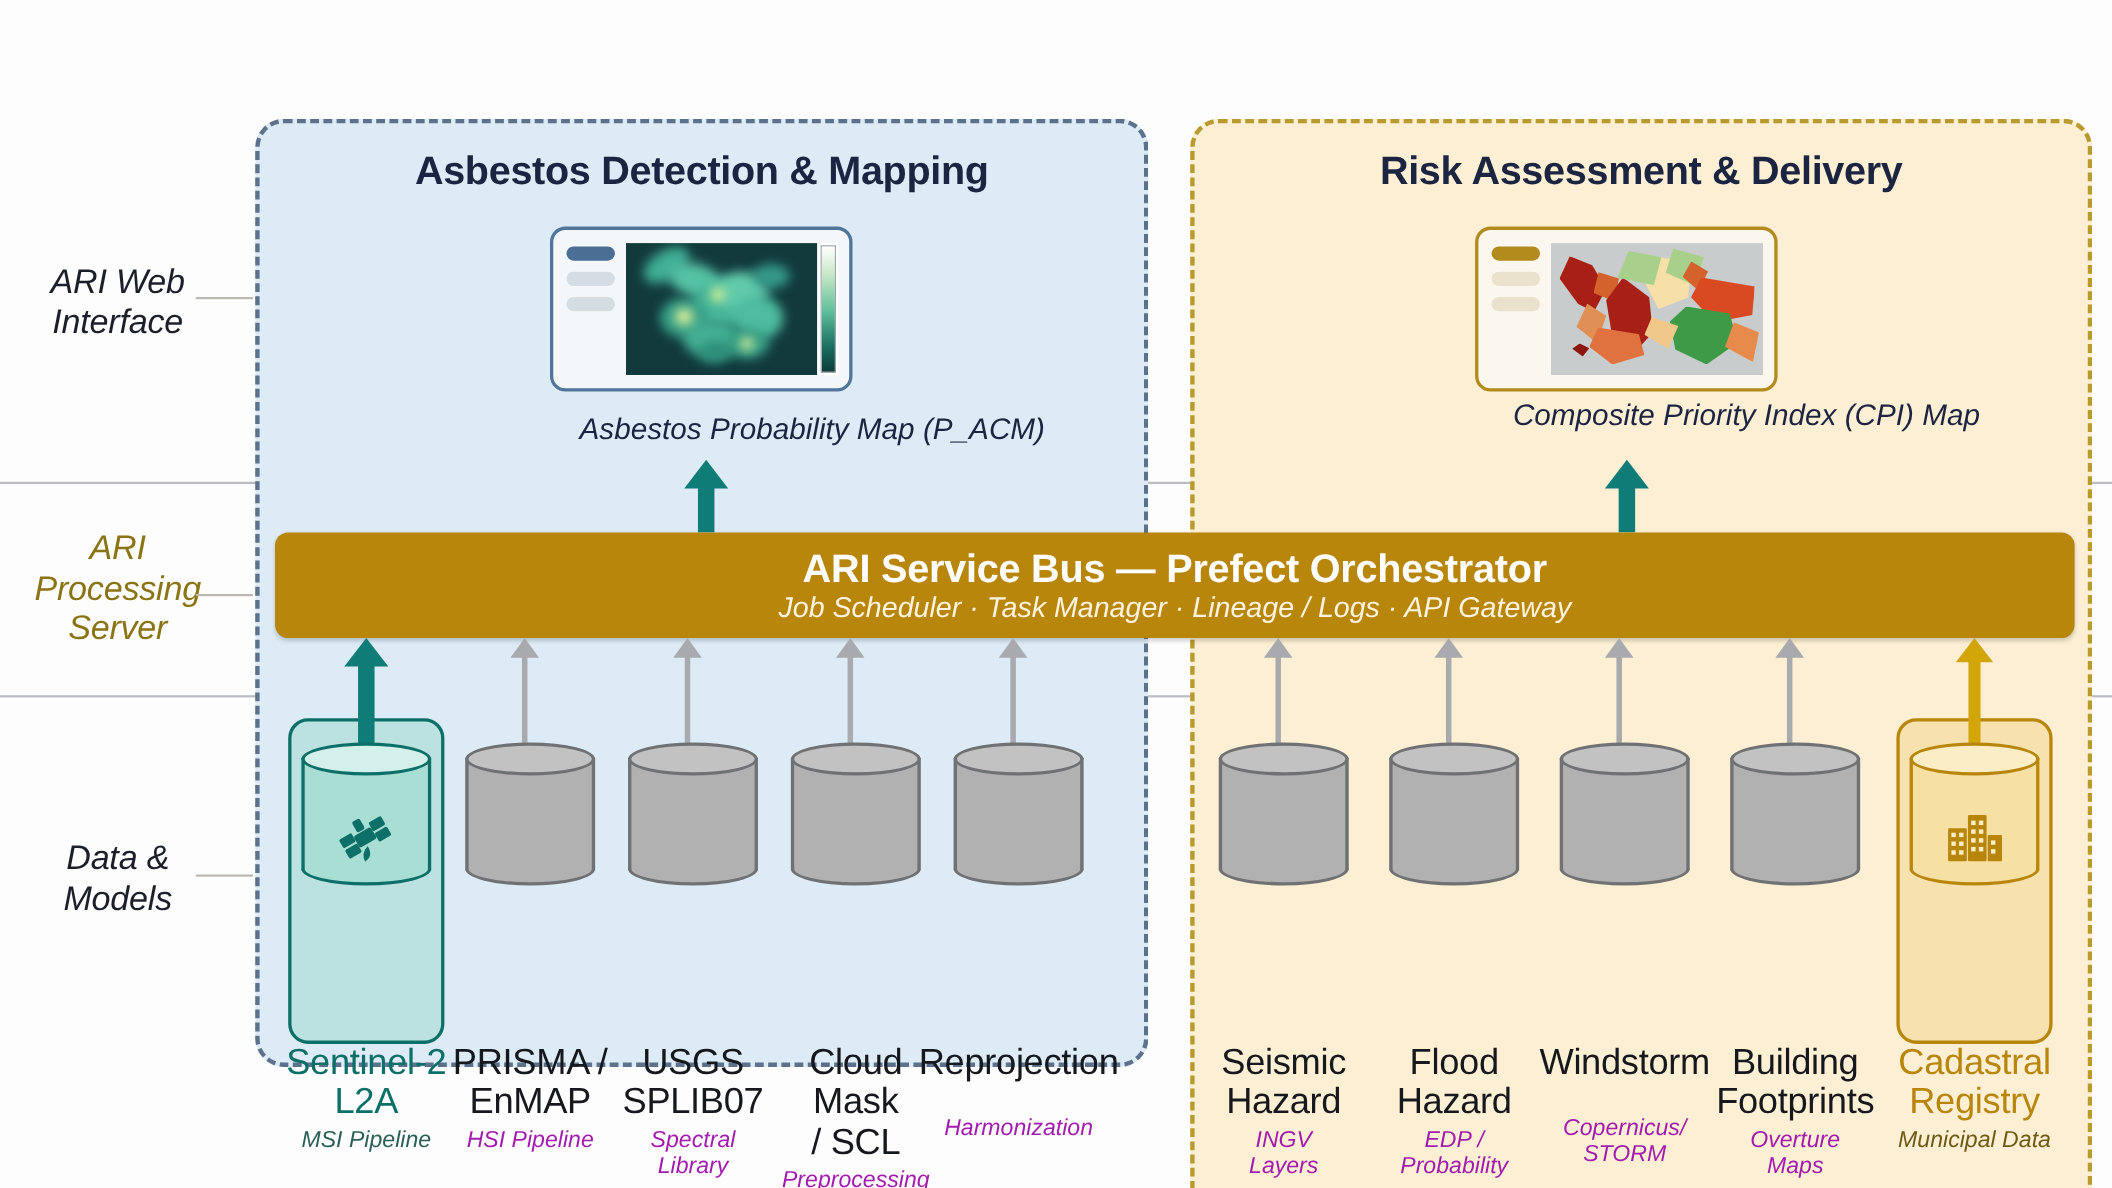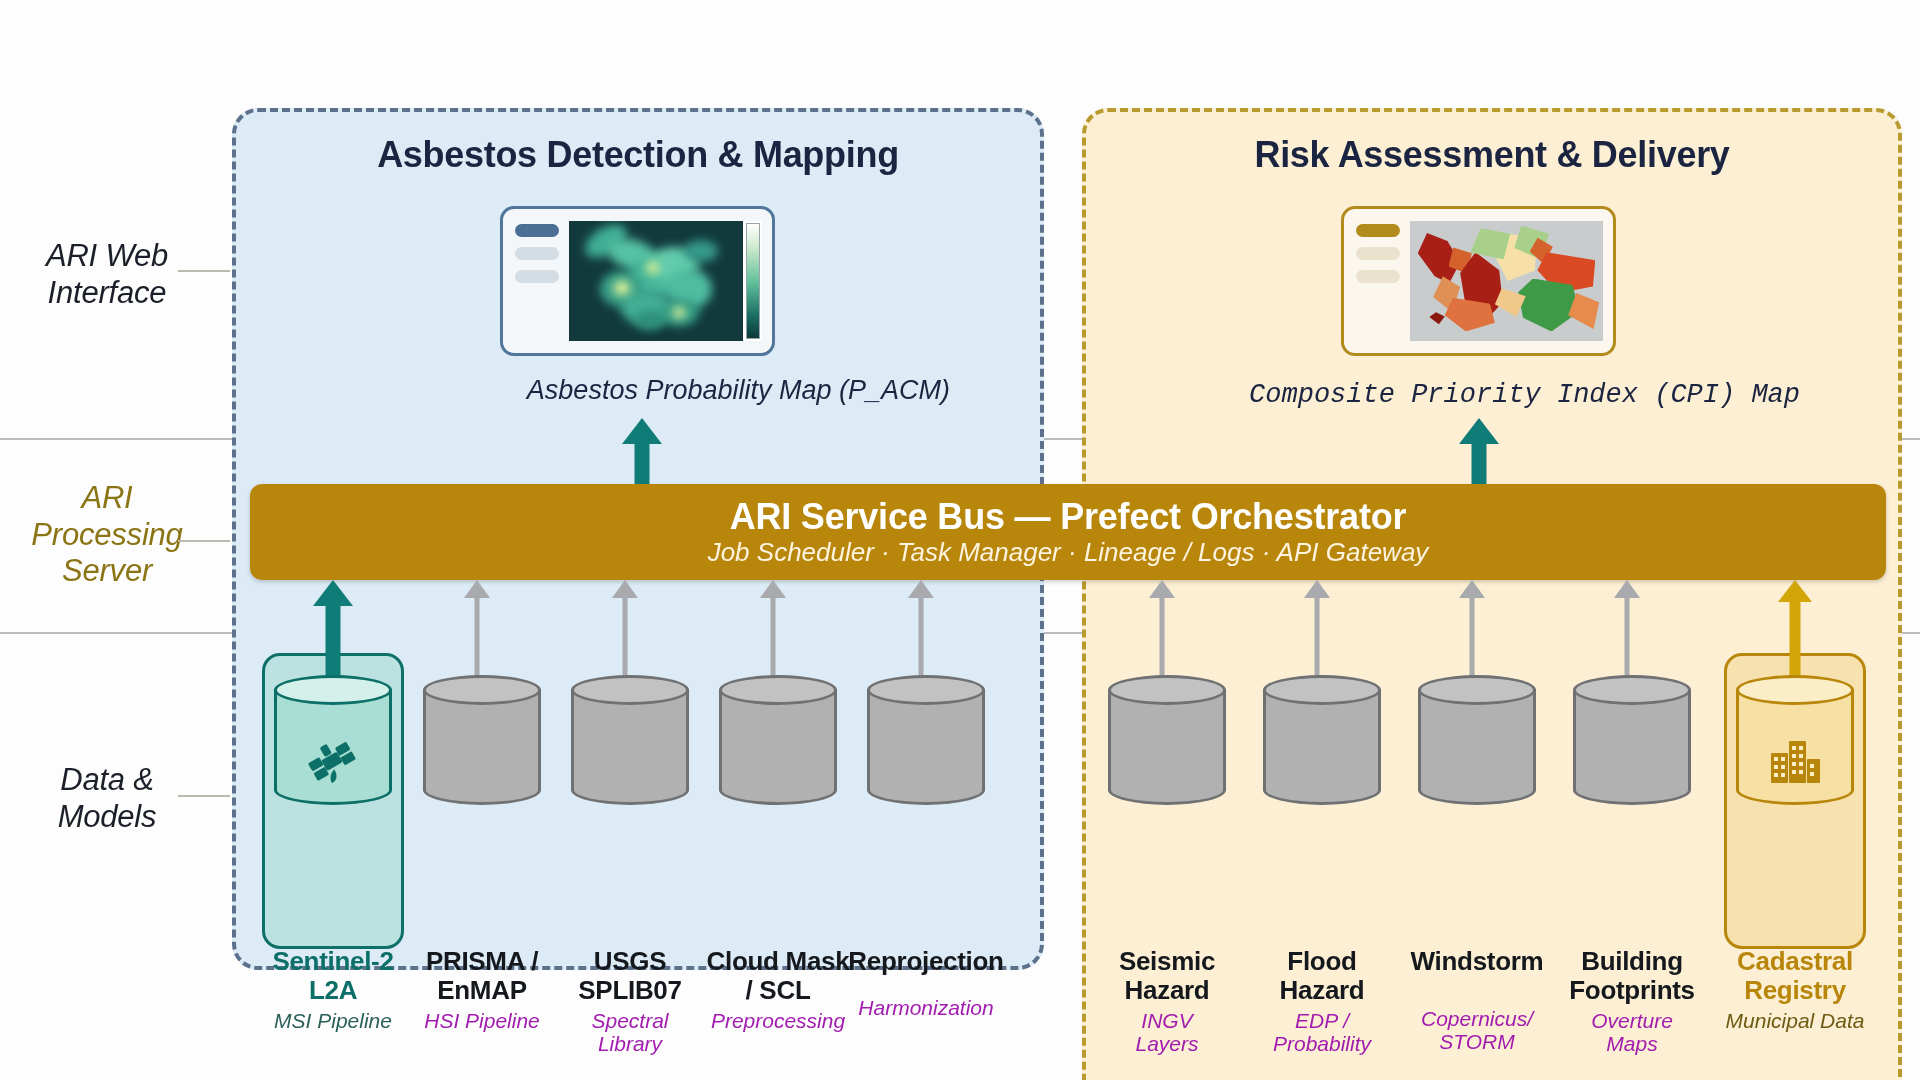--- a/index.html
+++ b/index.html
@@ -138,21 +138,21 @@
   
   .mock-caption {
     position: absolute;
     width: 620px;
     text-align: right;
     font-style: italic;
     font-size: 27px;
     color: #1b2440;
   }
   #cap-left  { left: 330px;  top: 375px; }
-  #cap-right { left: 1180px; top: 380px; font-family: Liberation Mono, monospace; }
+  #cap-right { left: 1180px; top: 362px; }
 
   
   #service-bus {
     position: absolute;
     left: 250px; top: 484px;
     width: 1636px; height: 96px;
     background: #b8860b;
     border-radius: 12px;
     display: flex;
     flex-direction: column;
@@ -254,21 +254,21 @@
 
   
   .store-label {
     position: absolute;
     width: 160px;
     text-align: center;
     left: 50%;
     transform: translateX(-50%);
   }
   .store-title {
-    font-size: 26px; font-weight: bold; color: #15181d;
+    font-size: 33px; font-weight: normal; color: #15181d;
     line-height: 1.1; letter-spacing: -0.3px;
   }
   .store-sub {
     font-size: 21px; font-style: italic; color: #a21caf;
     line-height: 1.1; margin-top: 5px;
   }
   .store.teal .store-title { color: #0d7068; }
   .store.teal .store-sub   { color: #2b5f59; }
   .store.gold .store-title { color: #b8860b; }
   .store.gold .store-sub   { color: #6e5a13; }
@@ -506,21 +506,21 @@
   </div>
 
   <div class="store gray" style="left:851px; top:675px;">
     <div class="cyl">
       <div class="body"></div>
       <div class="bottom"></div>
       <div class="top"></div>
     </div>
     <div class="store-label" style="top:142px; position:relative; width:186px;">
       <div class="store-title">Reprojection</div>
-      <div class="store-sub" style="margin-top:20px;">Harmonization</div>
+      <div class="store-sub" style="margin-top:31px;">Harmonization</div>
     </div>
   </div>
 
   <div class="store gray" style="left:1092px; top:675px;">
     <div class="cyl">
       <div class="body"></div>
       <div class="bottom"></div>
       <div class="top"></div>
     </div>
     <div class="store-label" style="top:142px; position:relative;">

